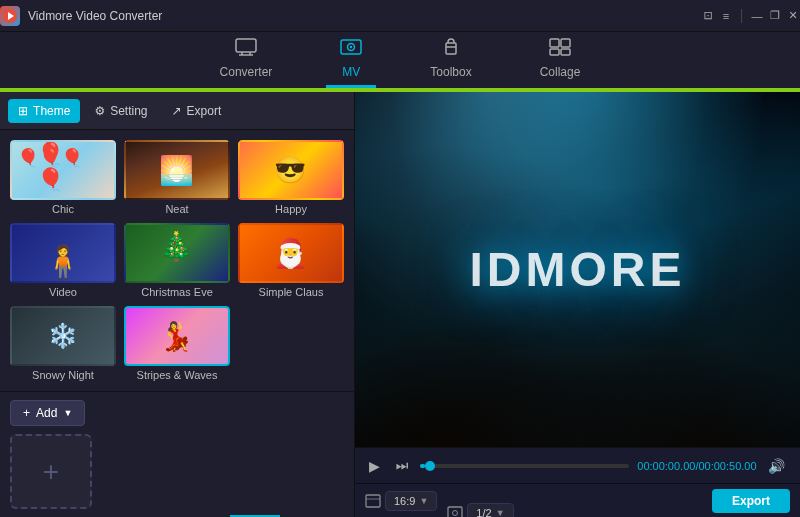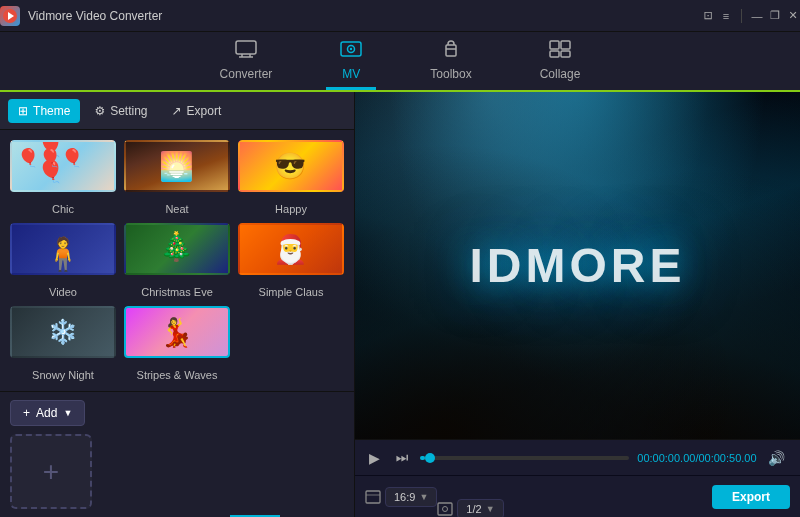--- a/index.html
+++ b/index.html
@@ -62,21 +62,21 @@
 
     
     #nav-bar {
       height: 60px;
       background: #1e1e2e;
       display: flex;
       align-items: flex-end;
       justify-content: center;
       gap: 40px;
       padding-bottom: 0;
-      border-bottom: 2px solid #84cc16;
+      border-bottom: 4px solid #84cc16;
     }
     .nav-tab {
       display: flex;
       flex-direction: column;
       align-items: center;
       gap: 4px;
       padding: 6px 14px;
       cursor: pointer;
       border-bottom: 3px solid transparent;
       color: #aaa;
@@ -160,21 +160,21 @@
       overflow: hidden;
       position: relative;
       border: 2px solid transparent;
     }
     .theme-item.selected .theme-thumb {
       border: 2px solid #00b4d8;
     }
     .theme-label {
       font-size: 11px;
       color: #bbb;
-      margin-top: 11px;
+      margin-top: 3px;
       text-align: center;
     }
 
     
     .thumb-chic { background: linear-gradient(135deg, #e8f4fd, #4fc3f7, #b2ebf2); }
     .thumb-neat { background: linear-gradient(135deg, #6d4c41, #bf360c, #4e342e); }
     .thumb-happy { background: linear-gradient(135deg, #e91e63, #ff8a65, #ffd54f); }
     .thumb-simple { background: linear-gradient(135deg, #1a237e, #283593, #5c6bc0); }
     .thumb-christmas-eve { background: linear-gradient(135deg, #1b5e20, #2e7d32, #388e3c); position: relative; }
     .thumb-merry-christmas { background: linear-gradient(135deg, #b71c1c, #c62828, #d32f2f); }
@@ -325,25 +325,26 @@
     }
 
     #time-display {
       font-size: 11px;
       color: #00b4d8;
       white-space: nowrap;
     }
 
     
     #bottom-controls {
-      height: 42px;
+      height: 34px;
       background: #1a1a2e;
       display: flex;
       align-items: center;
       padding: 0 10px;
+      gap: 10px;
       border-top: 1px solid #0a0a1a;
     }
 
     .ratio-selector {
       display: flex;
       align-items: center;
       gap: 4px;
       background: #252535;
       border: 1px solid #333355;
       border-radius: 4px;

